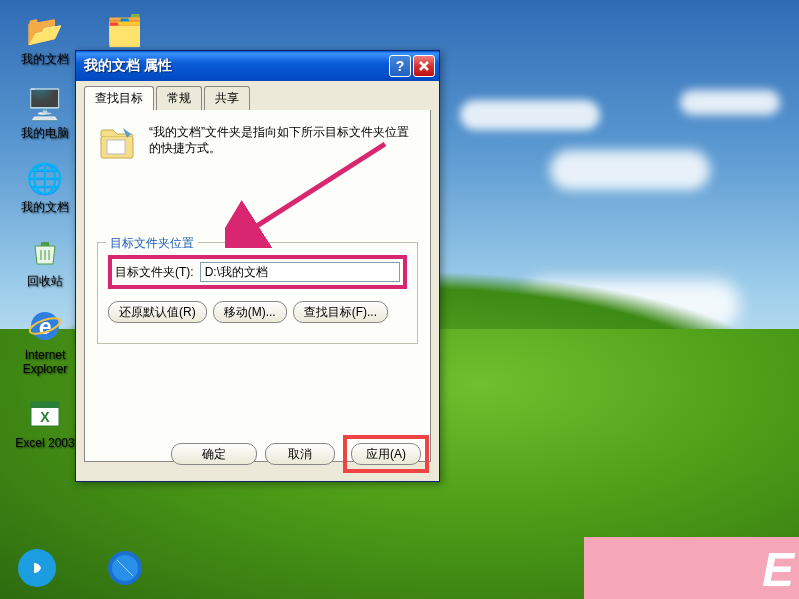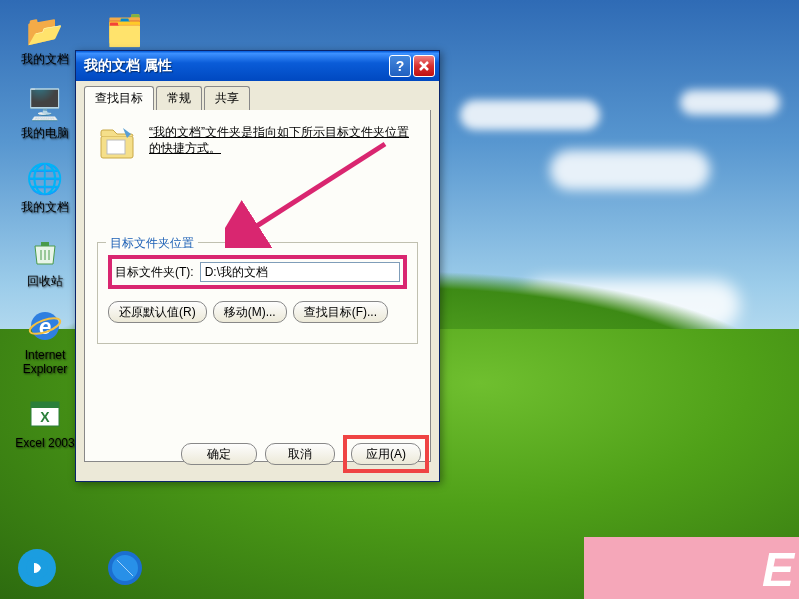--- a/index.html
+++ b/index.html
@@ -60,21 +60,21 @@
 .tab {
   padding: 3px 10px; margin-right: 2px;
   background: #ece9d8; border: 1px solid #888; border-bottom: none;
   border-radius: 3px 3px 0 0; cursor: pointer; font-size: 12px;
 }
 .tab.active { background: #fdfdf9; position: relative; z-index: 2; }
 .tab-content {
   background: #fdfdf9; border: 1px solid #888; border-top: none;
   height: 352px; padding: 14px 12px; position: relative;
 }
-.content-top { display: flex; gap: 12px; text-decoration: underline; }
+.content-top { display: flex; gap: 12px; }
 .doc-icon { width: 40px; height: 40px; flex-shrink: 0; }
 .desc { font-size: 12px; line-height: 16px; }
 
 .fieldset {
   position: absolute; left: 12px; right: 12px; top: 132px;
   border: 1px solid #c0c0b0; padding: 12px 10px 20px;
 }
 .fieldset-legend { position: absolute; top: -8px; left: 8px; background: #fdfdf9; padding: 0 4px; font-size: 12px; color: #1b5fb5; }
 .highlight-target { border: 4px solid #d92670; padding: 3px; display: flex; align-items: center; gap: 6px; margin-bottom: 12px; }
 .field-label { font-size: 12px; white-space: nowrap; }
@@ -222,21 +222,21 @@
         <defs>
           <marker id="ah" markerWidth="14" markerHeight="14" refX="4" refY="6" orient="auto">
             <path d="M0 0 L12 6 L0 12 Z" fill="#d92670"></path>
           </marker>
         </defs>
         <line x1="160" y1="6" x2="16" y2="98" stroke="#d92670" stroke-width="5" marker-end="url(#ah)"></line>
       </svg>
     </div>
 
     <div class="bottom-btns">
-      <button class="btn" style="width:76px">确定</button>
+      <button class="btn" style="width:86px">确定</button>
       <button class="btn" style="width:70px">取消</button>
       <div class="apply-highlight">
         <button class="btn" style="width:70px">应用(A)</button>
       </div>
     </div>
   </div>
 </div>
 
 <div class="task-icons">
   <div class="task-icon" style="background:#1b9de0;border-radius:50%;">

